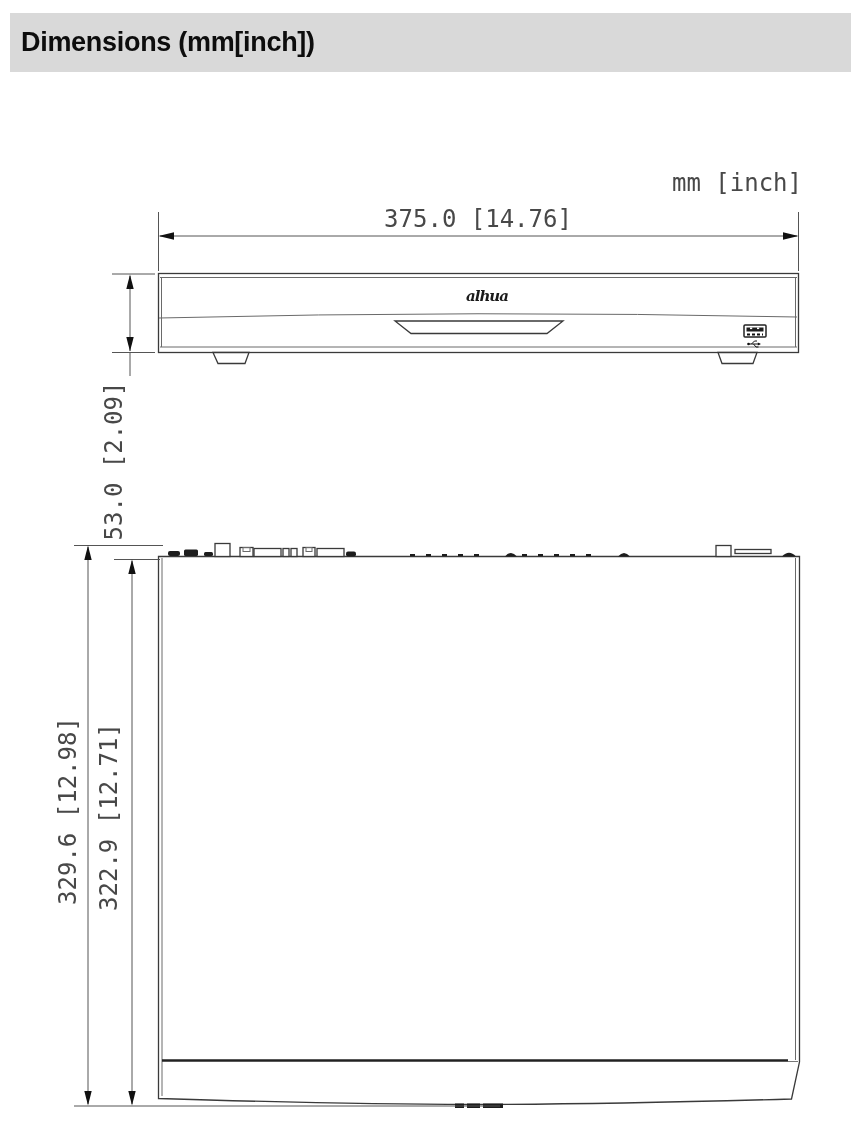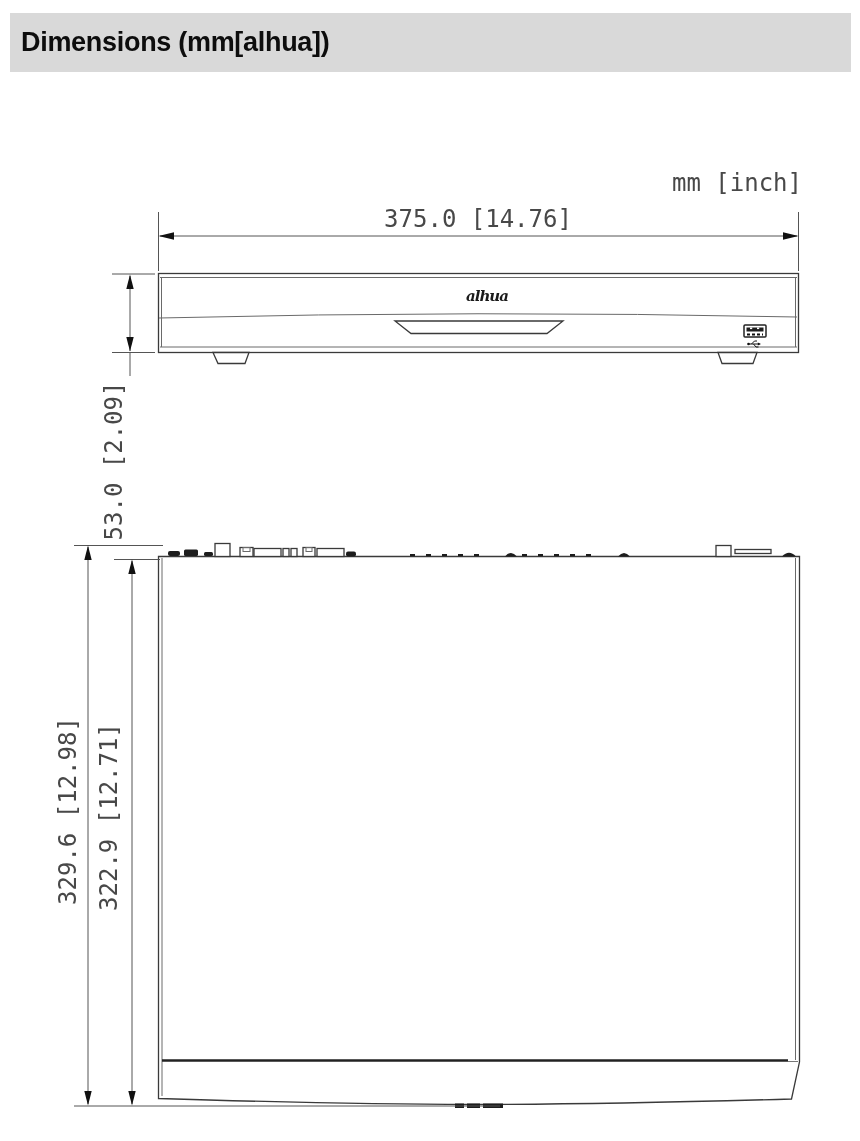--- a/index.html
+++ b/index.html
@@ -55,21 +55,21 @@
   .inner { stroke: #6a6a6a; stroke-width: 1; fill: none; }
   .dark { fill: #1d1d1d; stroke: none; }
   .arrow { fill: #111; stroke: none; }
 </style>
 </head>
 <body>
 
 <div id="page">
 
   <div class="section-header">
-    <span class="title">Dimensions (mm[alhua])</span>
+    <span class="title">Dimensions (mm[inch])</span>
   </div>
 
   <svg id="drawing" width="860" height="1141" viewBox="0 0 860 1141">
 
     <text class="dim-text" x="737" y="191" text-anchor="middle">mm [inch]</text>
 
     <g>
       <line class="thin" x1="158.5" y1="212" x2="158.5" y2="271"></line>
       <line class="thin" x1="798.5" y1="212" x2="798.5" y2="271"></line>
       <line class="thin" x1="160" y1="236" x2="797" y2="236"></line>

